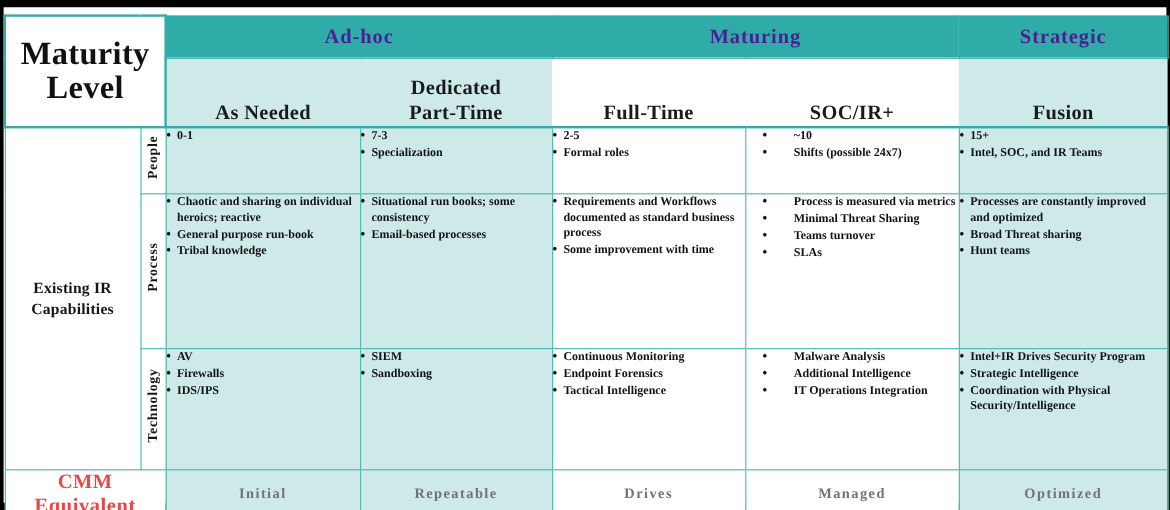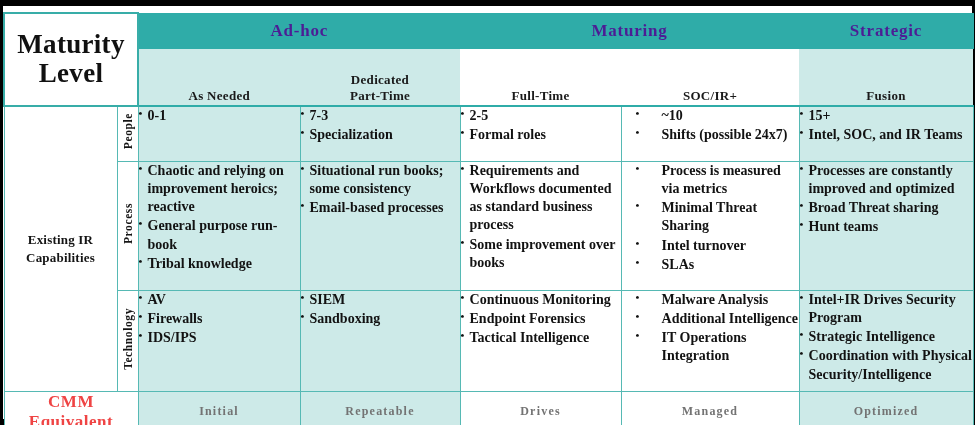--- a/index.html
+++ b/index.html
@@ -52,21 +52,21 @@
     letter-spacing:0.8px;
     border:1px solid #2FACA8 !important;
     height:34px;
   }
 
   
   .sub-head{
     text-align:center;
     vertical-align:bottom !important;
     font-weight:bold;
-    font-size:13px;
+    font-size:17px;
     color:#1a1a1a;
     letter-spacing:0.3px;
     line-height:1.25;
     padding-bottom:8px;
     height:56px;
     border:1px solid transparent !important;
   }
   .tint{background:#CDEAE8;}
   .plain{background:#ffffff;}
 
@@ -93,21 +93,21 @@
     vertical-align:middle !important;
     font-size:13px;
     font-weight:bold;
     line-height:1.35;
     color:#151515;
     letter-spacing:0.2px;
   }
 
   
   .cell{
-    font-size:14px;
+    font-size:10px;
     line-height:1.31;
     color:#121212;
     padding:7px 6px 6px 9px;
   }
   .cell ul{margin:0;padding:0;list-style:none;}
   .cell li{
     position:relative;
     padding-left:9px;
     margin-bottom:1px;
     font-weight:bold;
@@ -219,42 +219,42 @@
         </ul>
       </td>
     </tr>
 
     <tr>
       <td class="vlabel">
         <span>Process</span>
       </td>
       <td class="cell tint" style="height:128px;">
         <ul>
-          <li>Chaotic and relying on improvement heroics; reactive</li>
+          <li>Chaotic and sharing on individual heroics; reactive</li>
           <li>General purpose run-book</li>
           <li>Tribal knowledge</li>
         </ul>
       </td>
       <td class="cell tint">
         <ul>
           <li>Situational run books; some consistency</li>
           <li>Email-based processes</li>
         </ul>
       </td>
       <td class="cell plain">
         <ul>
           <li>Requirements and Workflows documented as standard business process</li>
-          <li>Some improvement over books</li>
+          <li>Some improvement with time</li>
         </ul>
       </td>
       <td class="cell plain wideind">
         <ul>
           <li>Process is measured via metrics</li>
           <li>Minimal Threat Sharing</li>
-          <li>Intel turnover</li>
+          <li>Teams turnover</li>
           <li>SLAs</li>
         </ul>
       </td>
       <td class="cell tint">
         <ul>
           <li>Processes are constantly improved and optimized</li>
           <li>Broad Threat sharing</li>
           <li>Hunt teams</li>
         </ul>
       </td>

